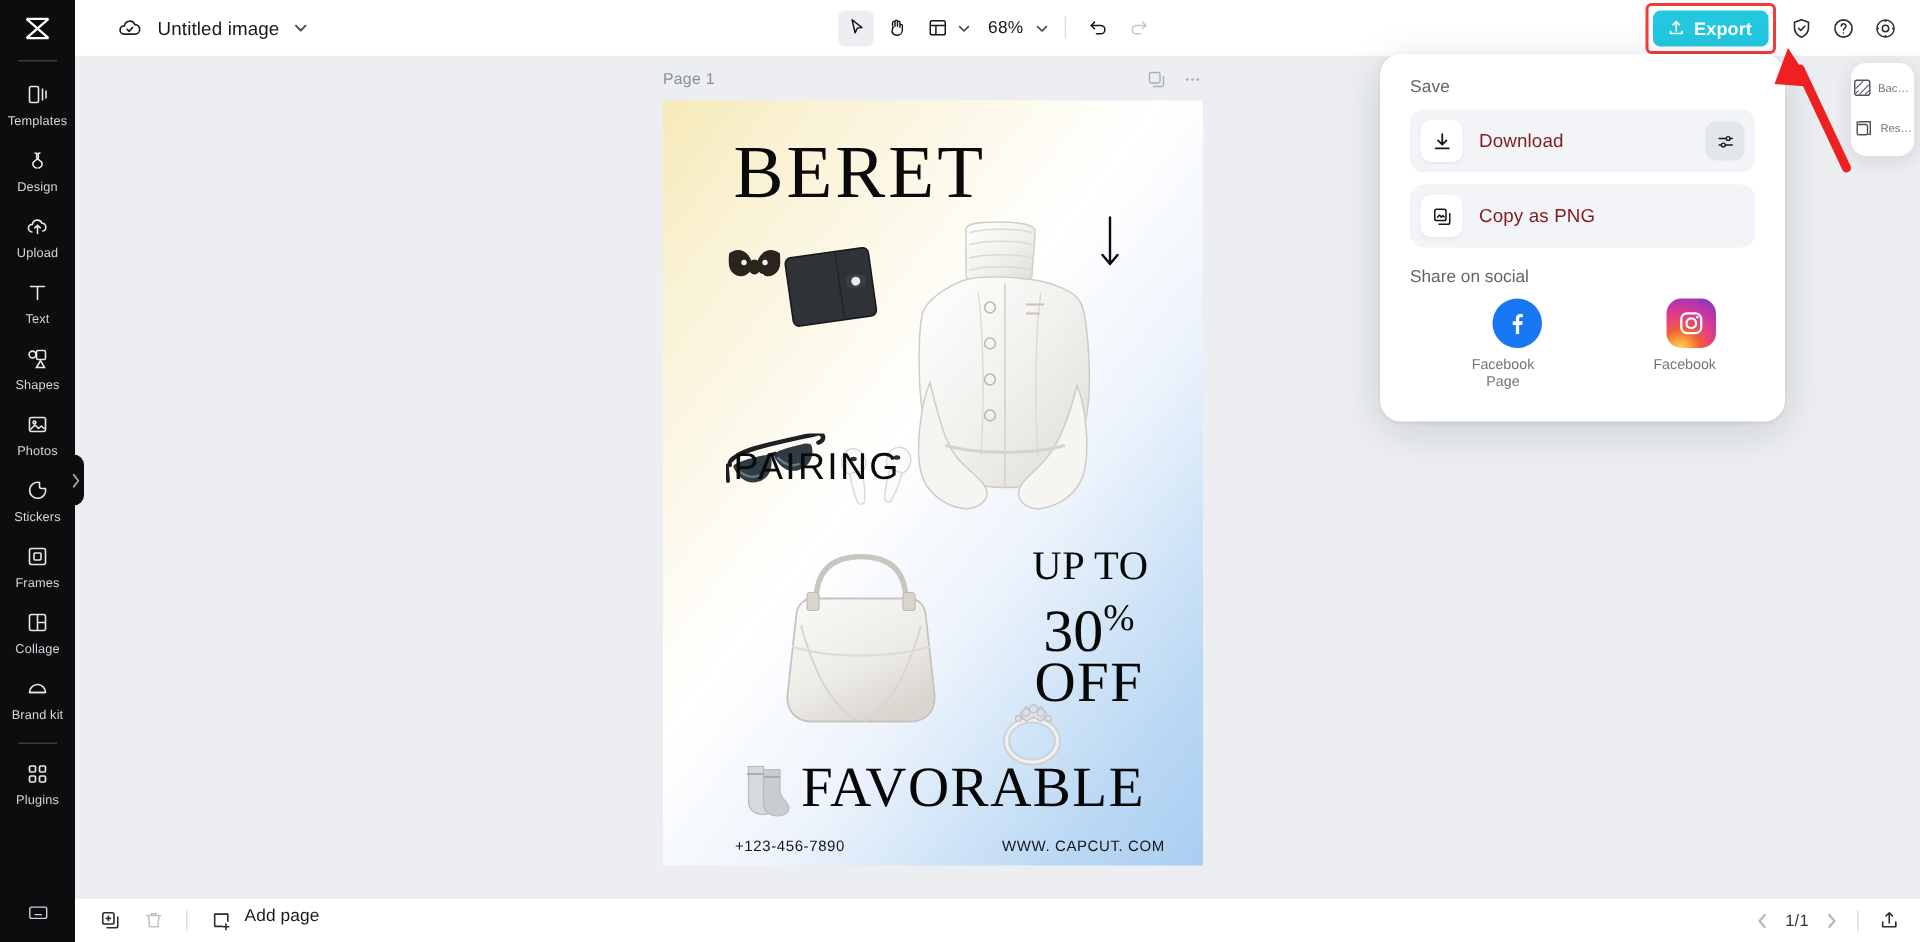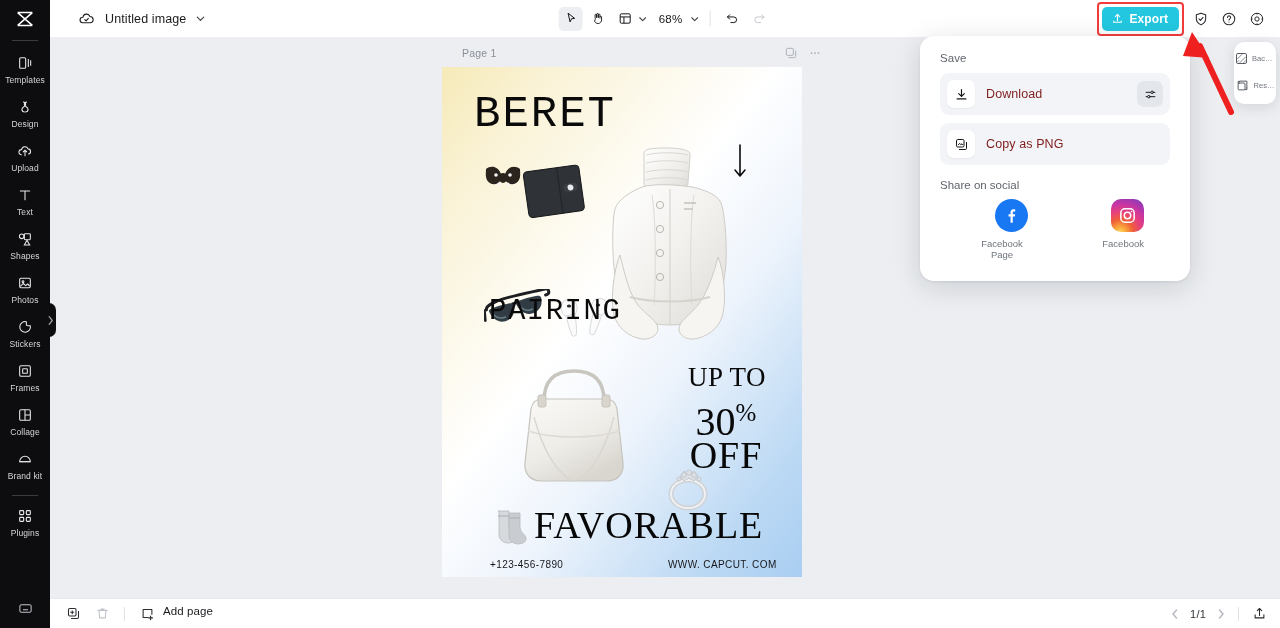--- a/index.html
+++ b/index.html
@@ -77,44 +77,44 @@
     letter-spacing:.1px;
   }
   .icon-btn { width:26px; height:26px; display:flex; align-items:center; justify-content:center; color:#2b2b30; cursor:pointer; }
 
   
   .workarea {
     position:absolute; left:50px; top:37px; right:0; bottom:30px;
     background:#eceef1;
   }
   .page-header {
-    position:absolute; left:412px; top:9px; width:360px;
+    position:absolute; left:392px; top:9px; width:360px;
     display:flex; align-items:center; justify-content:space-between;
   }
   .page-label { font-size: 10.5px; color:#8a9099; letter-spacing:.2px; }
   .page-hdr-icons { display:flex; align-items:center; gap:10px; color:#a8aeb6; }
 
   .canvas {
     position:absolute; left:392px; top:30px;
     width:360px; height:510px;
     background: linear-gradient(128deg, #f6eab8 0%, #faf3d8 16%, #ffffff 44%, #eef4fc 62%, #bcd9f4 86%, #a9cef2 100%);
     overflow:hidden;
   }
   
   .p-beret {
-    position:absolute; left:32px; top:14px;
-    font-family: Liberation Mono, monospace;
-    font-size: 44px; line-height: 66px; color:#0a0a0a;
+    position:absolute; left:47px; top:14px;
+    font-family: Liberation Serif, serif;
+    font-size: 50px; line-height: 66px; color:#0a0a0a;
     letter-spacing: 2px;
   }
   .p-arrow { position:absolute; left:290px; top:76px; color:#0a0a0a; }
   .p-pairing {
     position:absolute; left:47px; top:230px;
-    font-family: Liberation Mono, monospace;
-    font-size: 29px; line-height: 29px; color:#0a0a0a; letter-spacing: 1.5px;
+    font-family: Liberation Sans, sans-serif;
+    font-size: 25px; line-height: 29px; color:#0a0a0a; letter-spacing: 1.5px;
   }
   .p-upto {
     position:absolute; left:230px; top:296px; width:110px; text-align:center;
     font-family:"Liberation Serif", serif; font-size: 27px; line-height:28px; color:#080808; letter-spacing:.5px;
   }
   .p-thirty {
     position:absolute; left:228px; top:324px; width:112px; text-align:center;
     font-family:"Liberation Serif", serif; font-size: 40px; line-height:44px; color:#080808;
   }
   .p-thirty sup { font-size: 25px; vertical-align: 14px; }

